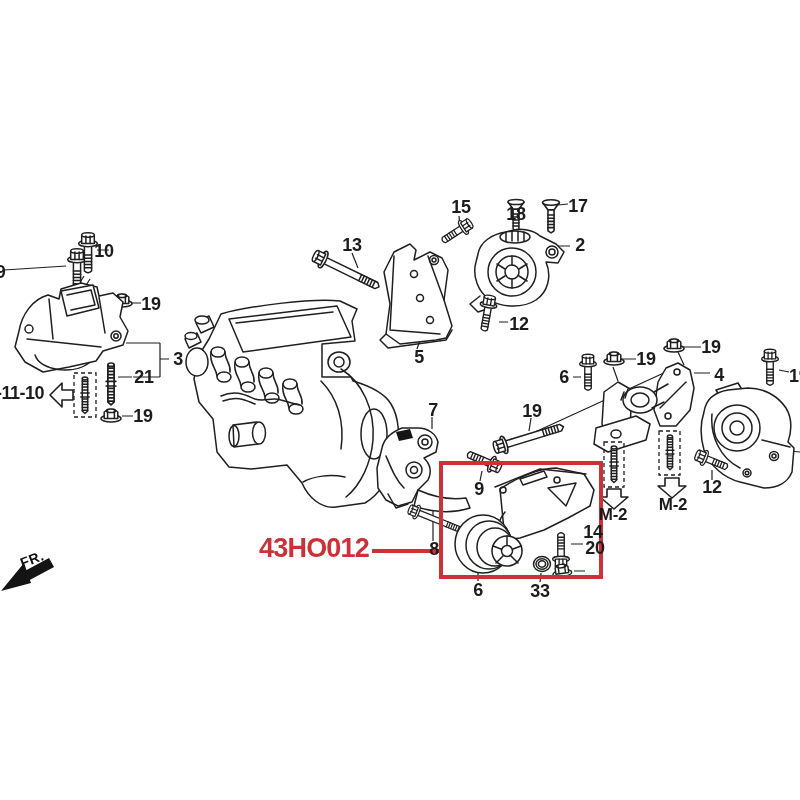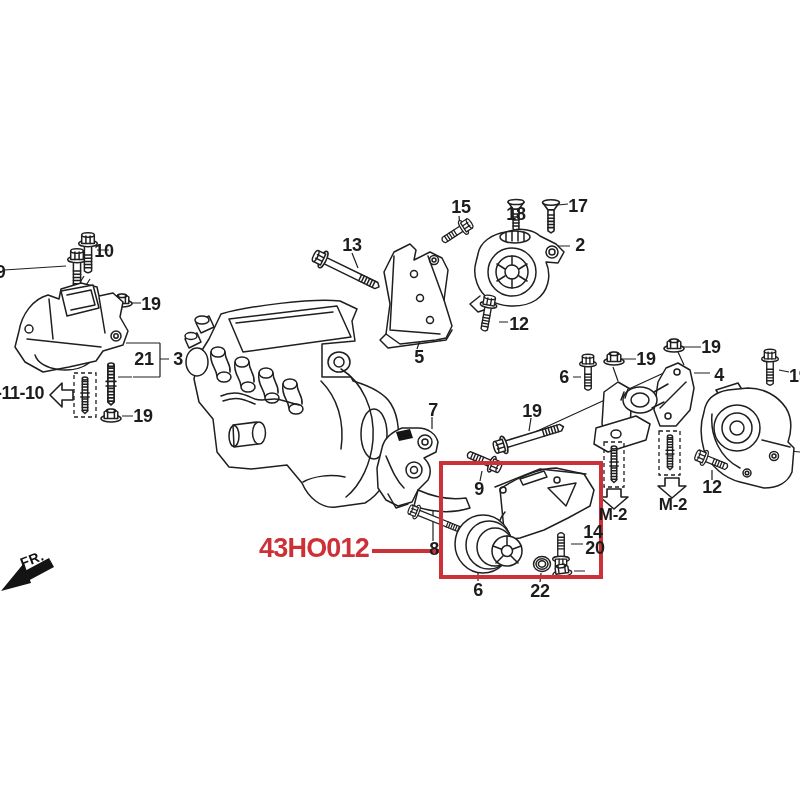--- a/index.html
+++ b/index.html
@@ -238,36 +238,36 @@
 
   <g>
     <rect class="redline" x="441" y="463" width="160" height="114"></rect>
     <path class="redline" d="M372,551 L441,551"></path>
   </g>
 </svg>
 
 <div class="lbl" style="left:104px;top:251px">10</div>
 <div class="lbl" style="left:151px;top:304px">19</div>
 <div class="lbl" style="left:178px;top:359px">3</div>
-<div class="lbl" style="left:144px;top:359px">21</div>
+<div class="lbl" style="left:144px;top:377px">21</div>
 <div class="lbl" style="left:143px;top:416px">19</div>
 <div class="lbl lbl-left ref" style="left:-4px;top:393px">-11-10</div>
 <div class="lbl" style="left:352px;top:245px">13</div>
 <div class="lbl" style="left:461px;top:207px">15</div>
 <div class="lbl" style="left:516px;top:214px">18</div>
 <div class="lbl" style="left:578px;top:206px">17</div>
 <div class="lbl" style="left:580px;top:245px">2</div>
 <div class="lbl" style="left:519px;top:324px">12</div>
 <div class="lbl" style="left:419px;top:357px">5</div>
 <div class="lbl" style="left:433px;top:410px">7</div>
 <div class="lbl" style="left:532px;top:411px">19</div>
 <div class="lbl" style="left:479px;top:489px">9</div>
 <div class="lbl" style="left:434px;top:549px">8</div>
 <div class="lbl" style="left:478px;top:590px">6</div>
-<div class="lbl" style="left:540px;top:591px">22</div>
+<div class="lbl" style="left:540px;top:591px">33</div>
 <div class="lbl" style="left:593px;top:532px">14</div>
 <div class="lbl" style="left:595px;top:548px">20</div>
 <div class="lbl" style="left:564px;top:377px">6</div>
 <div class="lbl" style="left:646px;top:359px">19</div>
 <div class="lbl" style="left:711px;top:347px">19</div>
 <div class="lbl" style="left:719px;top:375px">4</div>
 <div class="lbl lbl-left" style="left:789px;top:376px">19</div>
 <div class="lbl" style="left:712px;top:487px">12</div>
 <div class="lbl lbl-left" style="left:-14px;top:272px">19</div>
 <div class="lbl m2" style="left:613px;top:514px">M-2</div>

